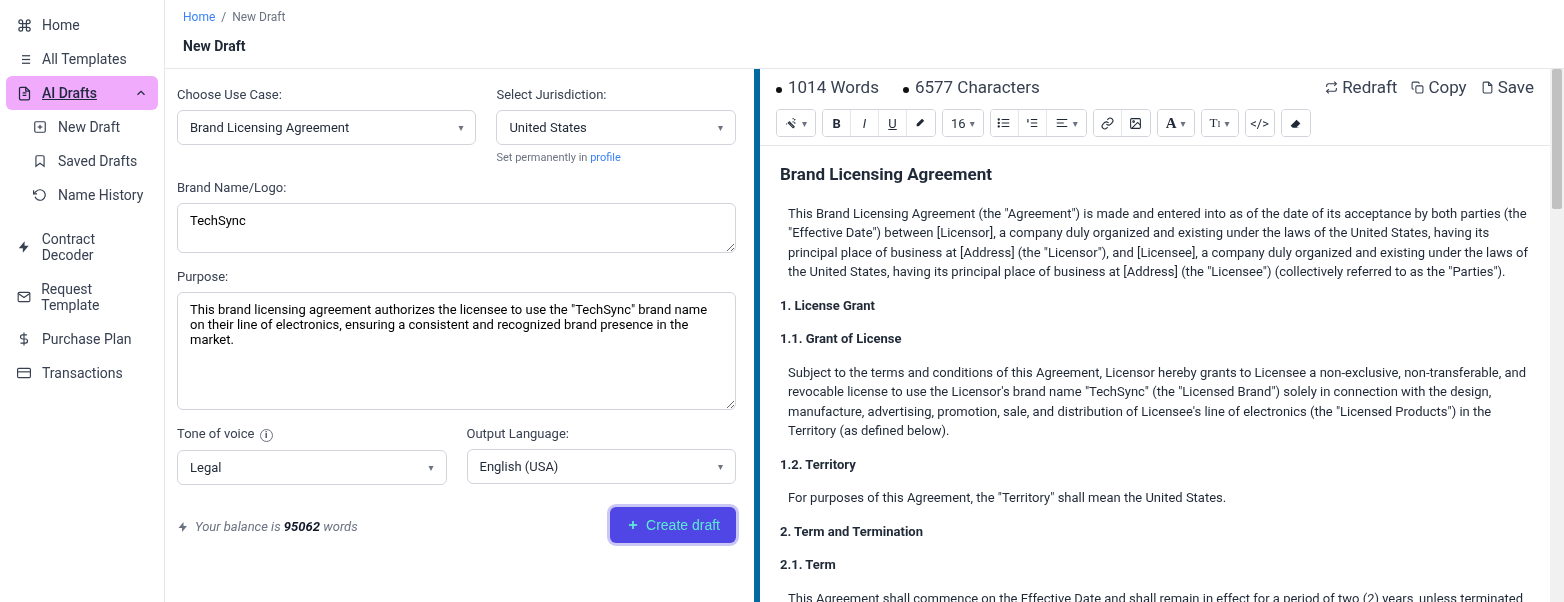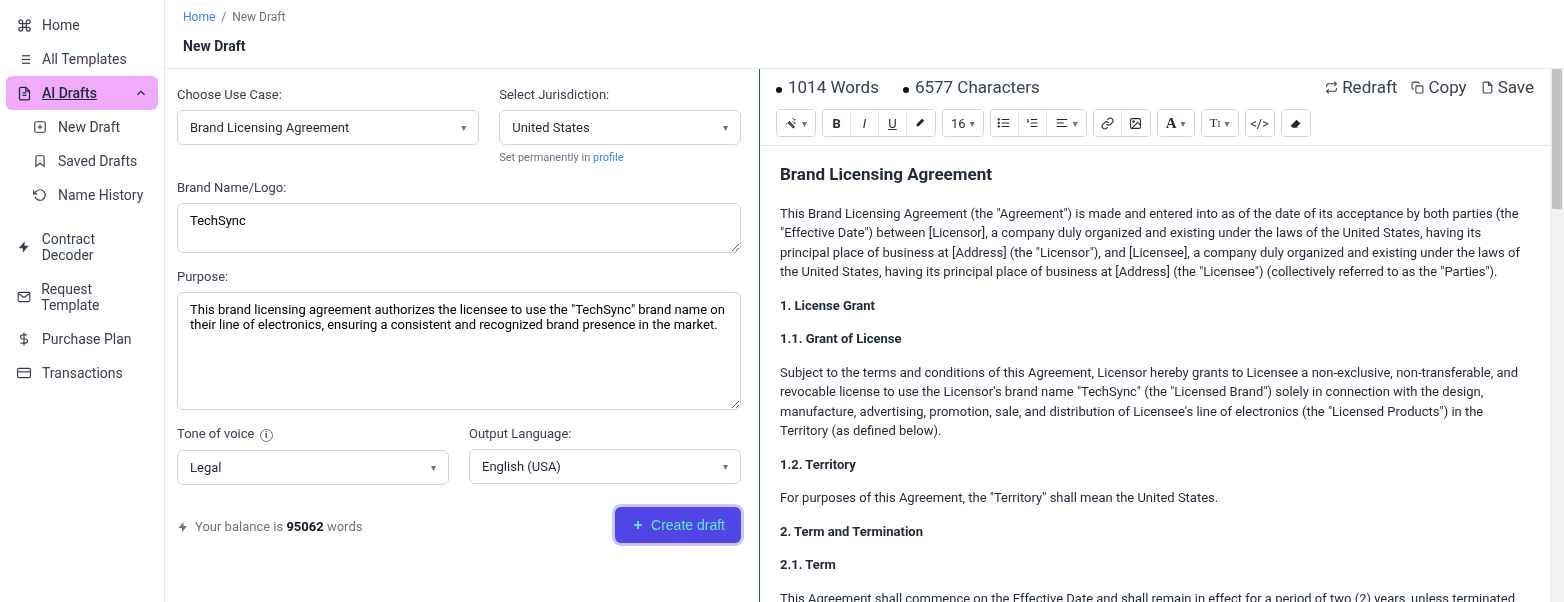--- a/index.html
+++ b/index.html
@@ -14,55 +14,55 @@
 .nav-child { padding-left: 26px; }
 .nav-group-gap { height: 10px; }
 
 
 .main { flex: 1; display: flex; flex-direction: column; min-width: 0; }
 .topbar { padding: 10px 18px 0 18px; }
 .breadcrumb { font-size: 12px; color: #6b7280; margin-bottom: 14px; }
 .breadcrumb a { color: #3b82f6; text-decoration: none; }
 .page-title { font-size: 14px; font-weight: 700; margin-bottom: 14px; }
 .split { display: flex; flex: 1; border-top: 1px solid #e5e7eb; min-height: 0; }
-.left-pane { width: 595px; border-right: 1px solid #0369a1; padding: 18px 18px 18px 12px; overflow-y: auto; }
+.left-pane { width: 595px; border-right: 6px solid #0369a1; padding: 18px 18px 18px 12px; overflow-y: auto; }
 .right-pane { flex: 1; display: flex; flex-direction: column; min-width: 0; }
 
 
 .row2 { display: flex; gap: 20px; }
 .col { flex: 1; }
 .label { font-size: 13px; color: #374151; margin-bottom: 8px; display: block; }
 .select, .text-input, .textarea {
   width: 100%; border: 1px solid #d1d5db; border-radius: 6px;
   padding: 9px 12px; font-size: 13px; font-family: inherit; background: #fff;
   display: flex; align-items: center; justify-content: space-between;
 }
 .textarea { resize: both; min-height: 42px; }
 .hint { font-size: 11px; color: #6b7280; margin-top: 6px; }
 .hint a { color: #3b82f6; text-decoration: none; text-align: center; }
 .field { margin-bottom: 16px; }
-.balance { font-size: 13px; color: #6b7280; display: flex; align-items: center; gap: 6px; margin-top: 4px;}
+.balance { font-size: 13px; color: #6b7280; display: flex; align-items: center; gap: 6px; margin-top: 4px; font-style: italic;}
 .balance b { color: #111827; }
 .create-btn { background: #4f46e5; color: #5eead4; border: none; border-radius: 6px; padding: 10px 16px; font-size: 14px; font-weight: 500; cursor: pointer; display: inline-flex; align-items: center; gap: 6px; float: right; box-shadow: 0 0 0 3px rgba(79,70,229,.3); }
 .footer-row { display: flex; align-items: center; justify-content: space-between; margin-top: 6px;}
 
 
 .doc-header { display: flex; align-items: center; justify-content: space-between; padding: 8px 16px; font-size: 17px; color: #374151; }
 .doc-stats { display: flex; gap: 24px; align-items: center; }
 .dot { width: 6px; height: 6px; background: #111; border-radius: 50%; display: inline-block; margin-right: 6px; }
 .doc-actions { display: flex; gap: 14px; align-items: center; text-align: center; }
 .doc-action { display: inline-flex; align-items: center; gap: 4px; cursor: pointer; color: #374151; }
 .toolbar { display: flex; gap: 6px; padding: 4px 16px 8px 16px; border-bottom: 1px solid #e5e7eb; flex-wrap: wrap; align-items: center;}
 .tb-group { display: flex; border: 1px solid #d1d5db; border-radius: 4px; overflow: hidden; }
 .tb-btn { width: 28px; height: 26px; display: inline-flex; align-items: center; justify-content: center; background: #fff; cursor: pointer; font-size: 13px; border-right: 1px solid #e5e7eb;}
 .tb-btn:last-child { border-right: none; }
 .tb-btn.wide { width: auto; padding: 0 8px; gap: 4px; }
 .doc-body { padding: 12px 20px; overflow-y: auto; flex: 1; font-size: 13px; line-height: 1.5; }
 .doc-body h2 { font-size: 17px; font-weight: 700; margin: 4px 0 16px 0; }
-.doc-body p { margin: 0 0 14px 0; }
+.doc-body p { margin: 0 0 14px 8px; }
 .doc-body .h { font-weight: 700; margin: 0 0 14px 0; }
 .scrollbar-fake { width: 14px; background: #f1f1f1; flex-shrink: 0; position: relative; }
 .scrollbar-thumb { position: absolute; top: 0; left: 2px; right: 2px; height: 140px; background: #c1c1c1; border-radius: 2px;}
 .right-wrap { display: flex; flex: 1; min-height: 0;}
 
 .caret-down { font-size: 10px; color: #6b7280; }
 svg { display: block; }
 .info-circ { display:inline-flex; width:13px; height:13px; border:1px solid #6b7280; border-radius:50%; align-items:center; justify-content:center; font-size:9px; font-weight:700; color:#374151; margin-left:2px;}
 </style>
 </head>

